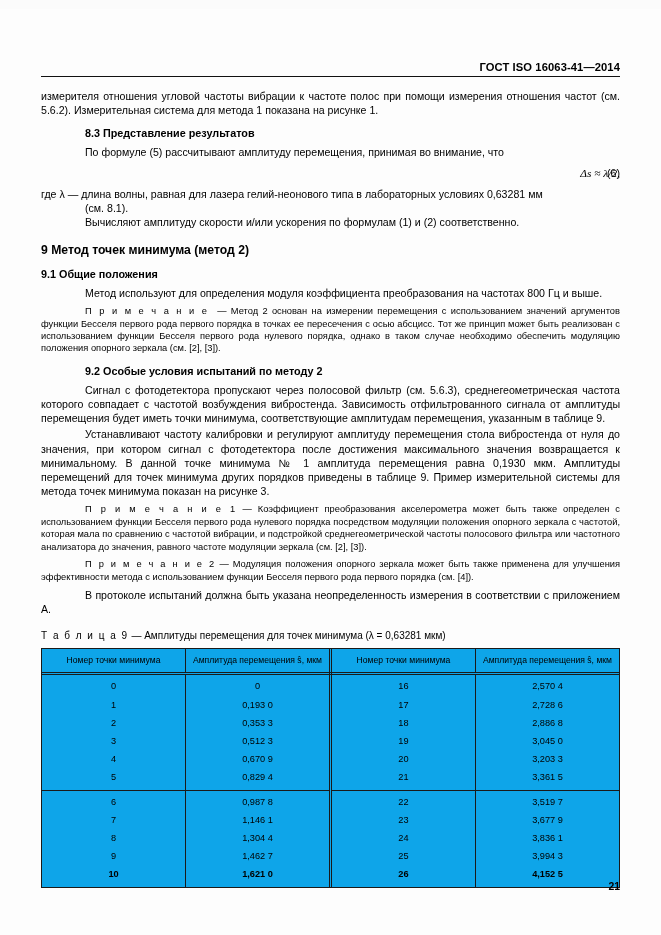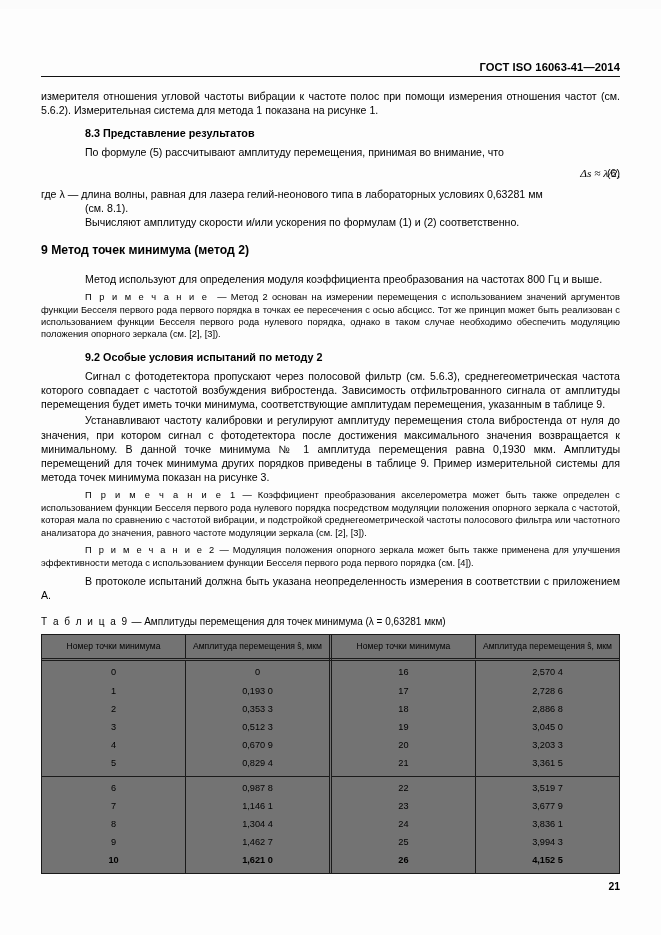--- a/index.html
+++ b/index.html
@@ -127,21 +127,21 @@
     margin: 0 0 6px 0;
     line-height: 13px;
   }
   .tbl-caption .tw {
     letter-spacing: 1.5px;
   }
 
   
   .tbl-wrap {
     border: 1.6px solid #1a1a1a;
-    background: #737373;
+    background: #0ea5e9;
   }
   table.t9 {
     border-collapse: collapse;
     width: 100%;
     table-layout: fixed;
   }
   table.t9 th {
     font-size: 8.6px;
     font-weight: normal;
     text-align: center;
@@ -212,20 +212,21 @@
       <p class="body">где λ — длина волны, равная для лазера гелий-неонового типа в лабораторных условиях 0,63281 мм</p>
       <h3 class="sec" style="font-weight:normal;font-size:10.6px;">(см. 8.1).</h3>
       <p class="body indent">Вычисляют амплитуду скорости и/или ускорения по формулам (1) и (2) соответственно.</p>
 
       <div class="gap-l"></div>
 
       <h2 class="sec-main">9 Метод точек минимума (метод 2)</h2>
 
       <div class="gap-m"></div>
 
+      <h3 class="sec-sub">9.1 Общие положения</h3>
 
       <div class="gap-s"></div>
 
       <p class="body indent">Метод используют для определения модуля коэффициента преобразования на частотах 800 Гц и выше.</p>
 
       <div class="gap-s"></div>
 
       <p class="note"><span class="note-label">П р и м е ч а н и е</span>&nbsp; <span>— Метод 2 основан на измерении перемещения с использованием значений аргументов функции Бесселя первого рода первого порядка в точках ее пересечения с осью абсцисс. Тот же принцип может быть реализован с использованием функции Бесселя первого рода нулевого порядка, однако в таком случае необходимо обеспечить модуляцию положения опорного зеркала (см. [2], [3]).</span></p>
 
       <div class="gap-m"></div>

